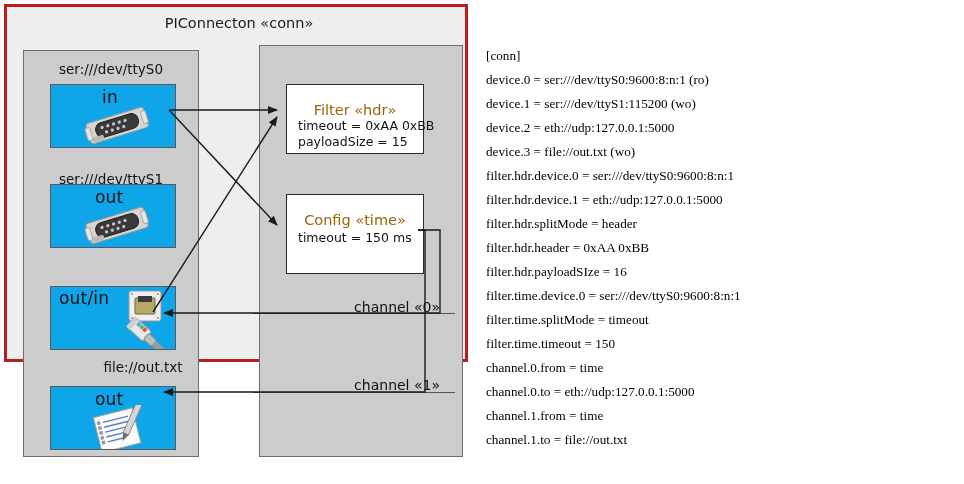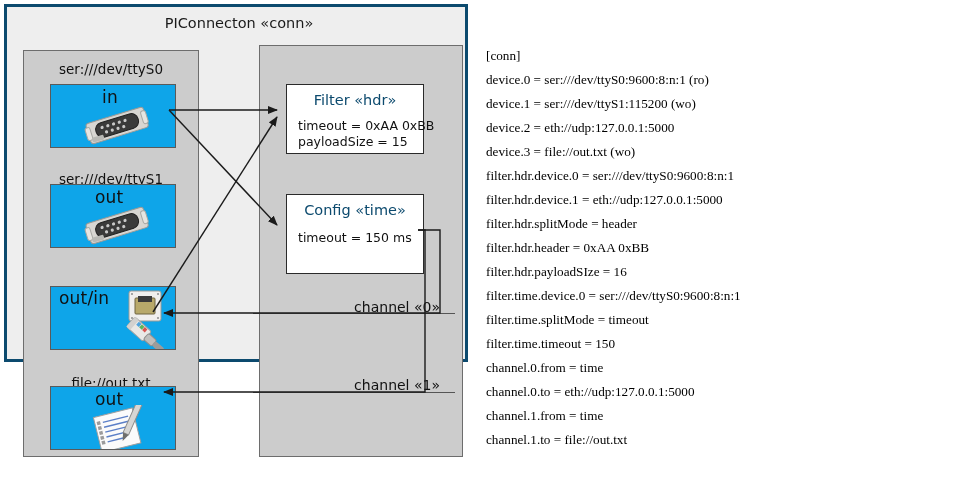--- a/index.html
+++ b/index.html
@@ -1,21 +1,21 @@
 <!DOCTYPE html>
 <html><head>
 <meta charset="utf-8">
 <style>
   html,body{margin:0;padding:0;background:#ffffff;}
   body{width:964px;height:484px;position:relative;overflow:hidden;
        font-family:"DejaVu Sans","Liberation Sans",sans-serif;}
 
   
   #diagram-frame{position:absolute;left:4px;top:4px;width:464px;height:358px;
-      border:3px solid #0c4a6e;background:#eeeeee;box-sizing:border-box;}
+      border:3px solid #b91c1c;background:#eeeeee;box-sizing:border-box;}
   #diagram-title{position:absolute;left:0;top:8px;width:464px;text-align:center;
       font-size:14.5px;color:#1a1a1a;}
 
   
   .panel{position:absolute;background:#cccccc;border:1.5px solid #6d6d6d;
       box-sizing:border-box;}
   #devices-panel{left:16px;top:43px;width:176px;height:407px;}
   #filters-panel{left:252px;top:38px;width:204px;height:412px;}
   .panel-title{position:absolute;left:0;top:6px;width:100%;text-align:center;
       font-size:14.5px;color:#1a1a1a;}
@@ -23,22 +23,22 @@
   
   .dev-label{position:absolute;width:100%;text-align:center;font-size:13.5px;
       color:#111;}
   .dev-box{position:absolute;background:#0ea5e9;border:1.5px solid #5a5a5a;
       box-sizing:border-box;overflow:hidden;text-decoration:underline;}
   .dev-io{position:absolute;font-size:17px;color:#111;letter-spacing:.2px;}
 
   
   .filter-box{position:absolute;background:#ffffff;border:1.5px solid #2a2a2a;
       box-sizing:border-box;}
-  .filter-title{position:absolute;left:0;top:7px;width:100%;text-align:center;
-      font-size:14.5px;color:#0c4a6e;}
+  .filter-title{position:absolute;left:0;top:17px;width:100%;text-align:center;
+      font-size:14.5px;color:#a16207;}
   .filter-attr{position:absolute;left:11px;font-size:12.5px;color:#111;
       white-space:nowrap;}
 
   
   .chan{position:absolute;background:#cbcbcb;border:1px solid #555;
       box-sizing:border-box;}
   .chan-label{position:absolute;right:13px;bottom:5px;font-size:14px;color:#111;}
 
   
   #connectors{position:absolute;left:0;top:0;width:472px;height:484px;
@@ -131,21 +131,21 @@
           <rect x="20" y="31" width="5" height="13" fill="#d2d1cf"></rect>
           <rect x="26" y="32" width="3.5" height="4" fill="#4fa3dd"></rect>
           <rect x="30" y="32" width="3.5" height="4" fill="#59b65a"></rect>
           <rect x="34" y="32" width="3.5" height="4" fill="#d9534f"></rect>
           <rect x="41" y="34" width="11" height="8" rx="2" fill="#bfbebc" stroke="#8f8e8c" stroke-width="1"></rect>
           <rect x="51" y="35" width="13" height="6" rx="3" fill="#9d9c9a"></rect>
         </g>
       </svg>
     </div>
 
-    <div class="dev-label" style="top:324px;">file://out.txt</div>
+    <div class="dev-label" style="top:308px;padding-left:32px;">file://out.txt</div>
     <div class="dev-box" style="left:26px;top:335px;width:126px;height:64px;">
       <div class="dev-io" style="left:44px;top:2px;">out</div>
       <svg class="icon" style="left:36px;top:18px;" width="70" height="48" viewBox="0 0 70 48">
         <g transform="rotate(-14 35 24)">
           <rect x="10" y="6" width="40" height="36" fill="#fbfbfb" stroke="#a0a0a0" stroke-width="1"></rect>
           <g stroke="#5b7fc7" stroke-width="1.4">
             <line x1="18" y1="13" x2="44" y2="13"></line>
               <line x1="18" y1="18" x2="44" y2="18"></line>
             <line x1="18" y1="23" x2="44" y2="23"></line>
               <line x1="18" y1="28" x2="40" y2="28"></line>

